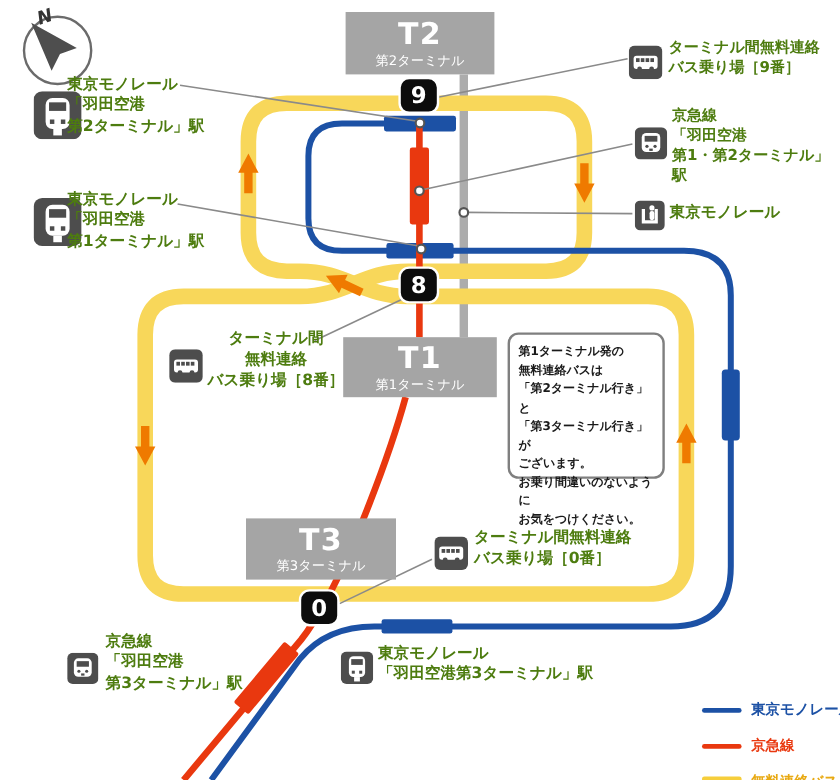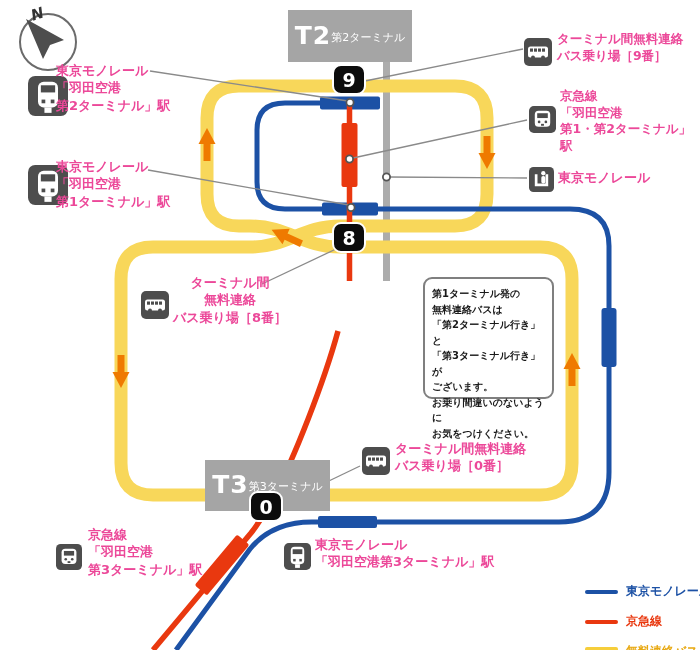--- a/index.html
+++ b/index.html
@@ -2,31 +2,31 @@
 <html><head>
 <meta charset="utf-8">
 <style>
   html,body{margin:0;padding:0;}
   body{width:700px;height:650px;overflow:hidden;background:#ffffff;
        font-family:"DejaVu Sans","Liberation Sans",sans-serif;}
   #stage{position:relative;width:700px;height:650px;background:#fff;}
   #routes{position:absolute;left:0;top:0;}
 
   .tbox{position:absolute;background:#A5A5A5;color:#fff;display:flex;
-        flex-direction:row;align-items:center;justify-content:center;
+        flex-direction:column;align-items:center;justify-content:center;
         line-height:1.05;}
   .tbox .code{font-size:25px;font-weight:600;letter-spacing:1px;}
   .tbox .tname{font-size:11px;font-weight:400;margin-top:3px;}
 
   .badge{position:absolute;width:34px;height:31px;background:#0c0c0c;
          border:2px solid #fff;border-radius:9px;box-sizing:border-box;
          color:#fff;font-size:19px;font-weight:700;display:flex;
          align-items:center;justify-content:center;}
 
-  .maplabel{position:absolute;color:#ec4899;font-weight:600;font-size:13px;
+  .maplabel{position:absolute;color:#4d7c0f;font-weight:600;font-size:13px;
             line-height:1.33;white-space:pre-line;}
   .maplabel.small{font-size:12.5px;}
   .icon{position:absolute;}
 
   .notebox{position:absolute;left:423px;top:277px;width:131px;height:122px;
            box-sizing:border-box;background:#fff;border:2px solid #7f7f7f;
            border-radius:9px;padding:7px 7px;font-size:10px;font-weight:600;
            color:#1a1a1a;line-height:1.55;white-space:pre-line;}
 
   .legend{position:absolute;left:585px;top:583px;width:112px;}
@@ -109,21 +109,25 @@
   <svg class="compass" width="72" height="72" viewBox="0 0 72 72">
     <circle cx="38" cy="40" r="28" fill="#fff" stroke="#6b6b6b" stroke-width="2"></circle>
     <polygon points="16,17 54,38 40,43 33,57" fill="#4E4E4E"></polygon>
     <text x="21" y="18" font-size="15" font-style="italic" font-weight="700" fill="#333" transform="rotate(-18 24 12)">N</text>
   </svg>
 
   <div class="tbox" style="left:288px;top:10px;width:124px;height:52px;">
     <span class="code">T2</span>
     <span class="tname">第2ターミナル</span>
   </div>
-  <div class="tbox" style="left:205px;top:432px;width:125px;height:51px;margin-top:28px;">
+  <div class="tbox" style="left:286px;top:281px;width:128px;height:50px;">
+    <span class="code">T1</span>
+    <span class="tname">第1ターミナル</span>
+  </div>
+  <div class="tbox" style="left:205px;top:432px;width:125px;height:51px;">
     <span class="code">T3</span>
     <span class="tname">第3ターミナル</span>
   </div>
 
   <div class="badge" style="left:332px;top:64px;">9</div>
   <div class="badge" style="left:332px;top:222px;">8</div>
   <div class="badge" style="left:249px;top:491px;">0</div>
 
   <svg class="icon" style="left:28px;top:76px;" width="40" height="40" viewBox="0 0 28 28">
     <rect width="28" height="28" rx="5" fill="#4D4D4D"></rect>

